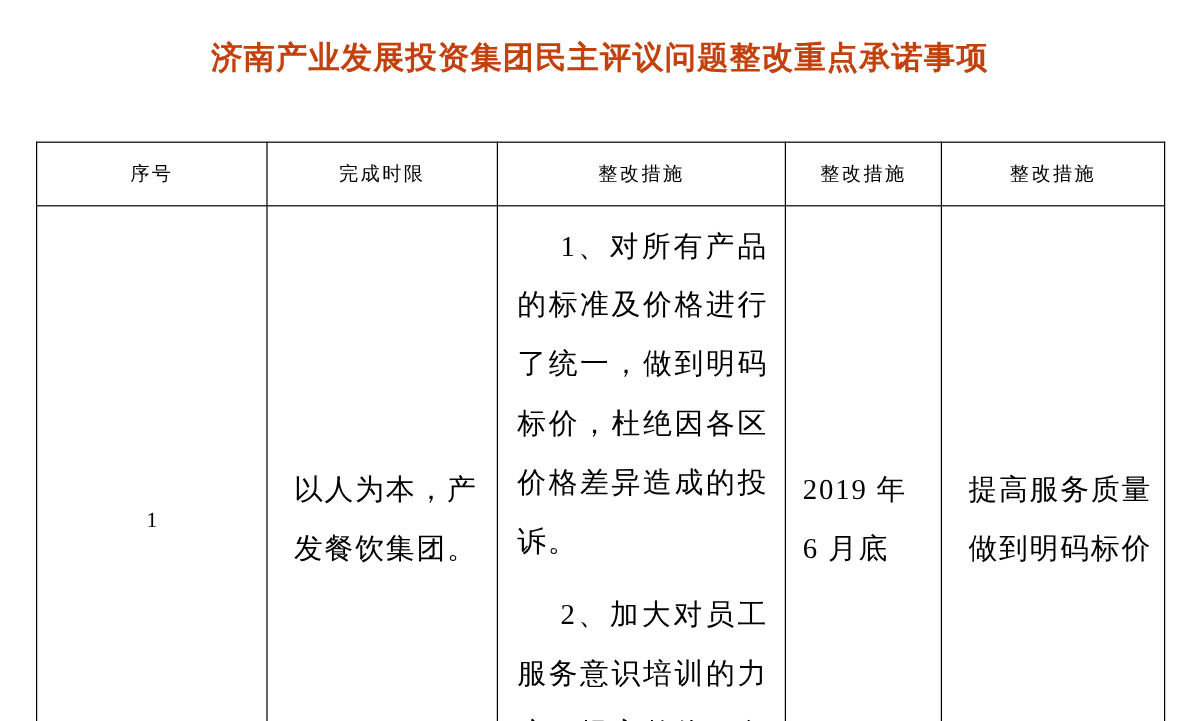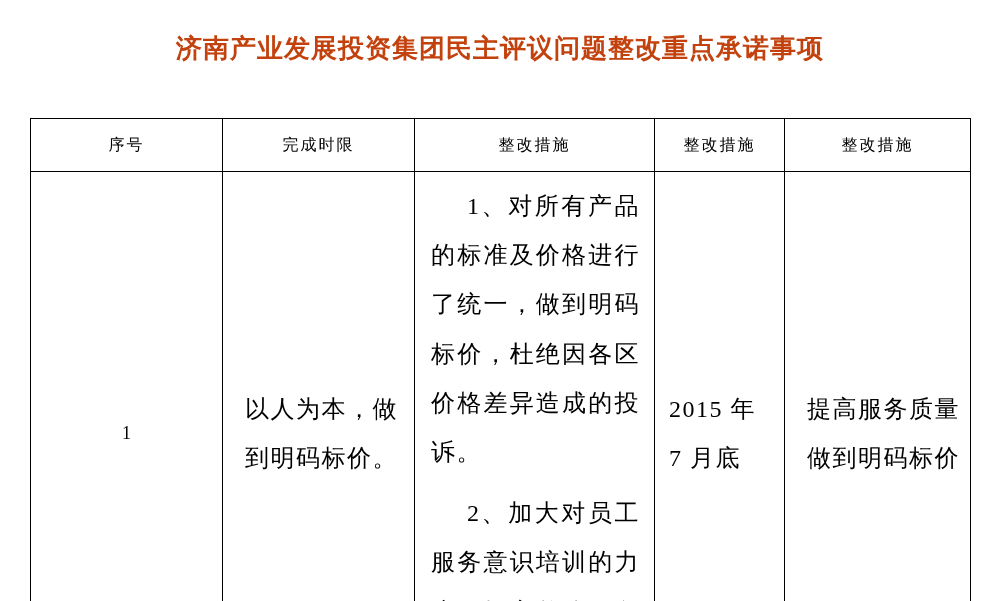--- a/index.html
+++ b/index.html
@@ -125,30 +125,30 @@
           <td class="hdr-cell">完成时限</td>
           <td class="hdr-cell">整改措施</td>
           <td class="hdr-cell">整改措施</td>
           <td class="hdr-cell">整改措施</td>
         </tr>
       </thead>
       <tbody>
         <tr class="body-row">
           <td class="no-cell">1</td>
           <td class="goal-cell">
-            <div class="cell-inner cell-justify">以人为本，做到明码标价。</div>
+            <div class="cell-inner cell-justify">以人为本，产发餐饮集团。</div>
           </td>
           <td class="meas-cell">
             <div class="cell-inner cell-justify">
               <p class="meas-para">1、对所有产品的标准及价格进行了统一，做到明码标价，杜绝因各区价格差异造成的投诉。</p>
               <p class="meas-para">2、加大对员工服务意识培训的力度，提高整体服务质量。</p>
             </div>
           </td>
           <td class="time-cell">
-            <div class="cell-inner">2015 年 7 月底</div>
+            <div class="cell-inner">2019 年 6 月底</div>
           </td>
           <td class="unit-cell">
             <div class="cell-inner">
               <span class="unit-line vmid">提高服务质量</span>
               <span class="unit-line vmid">做到明码标价</span>
             </div>
           </td>
         </tr>
       </tbody>
     </table>

